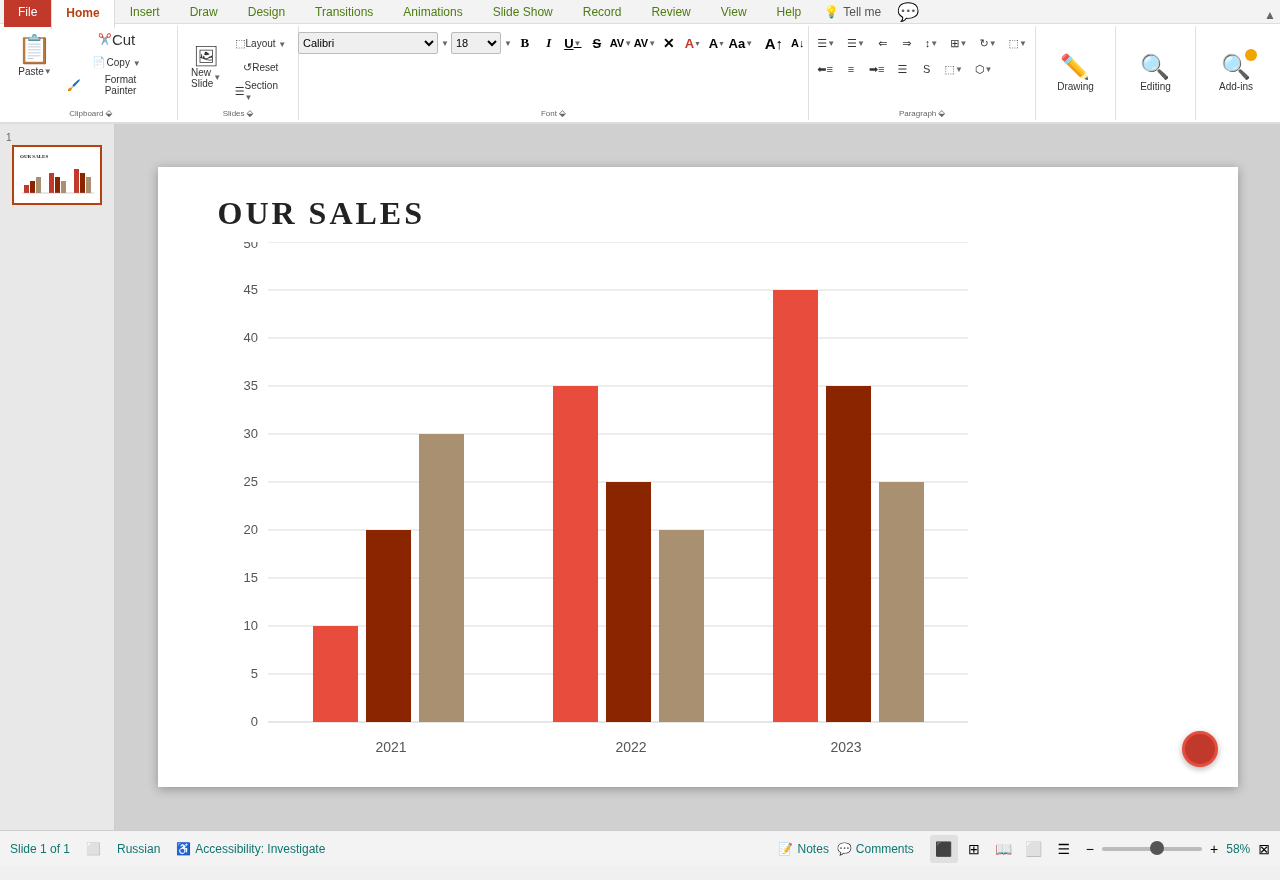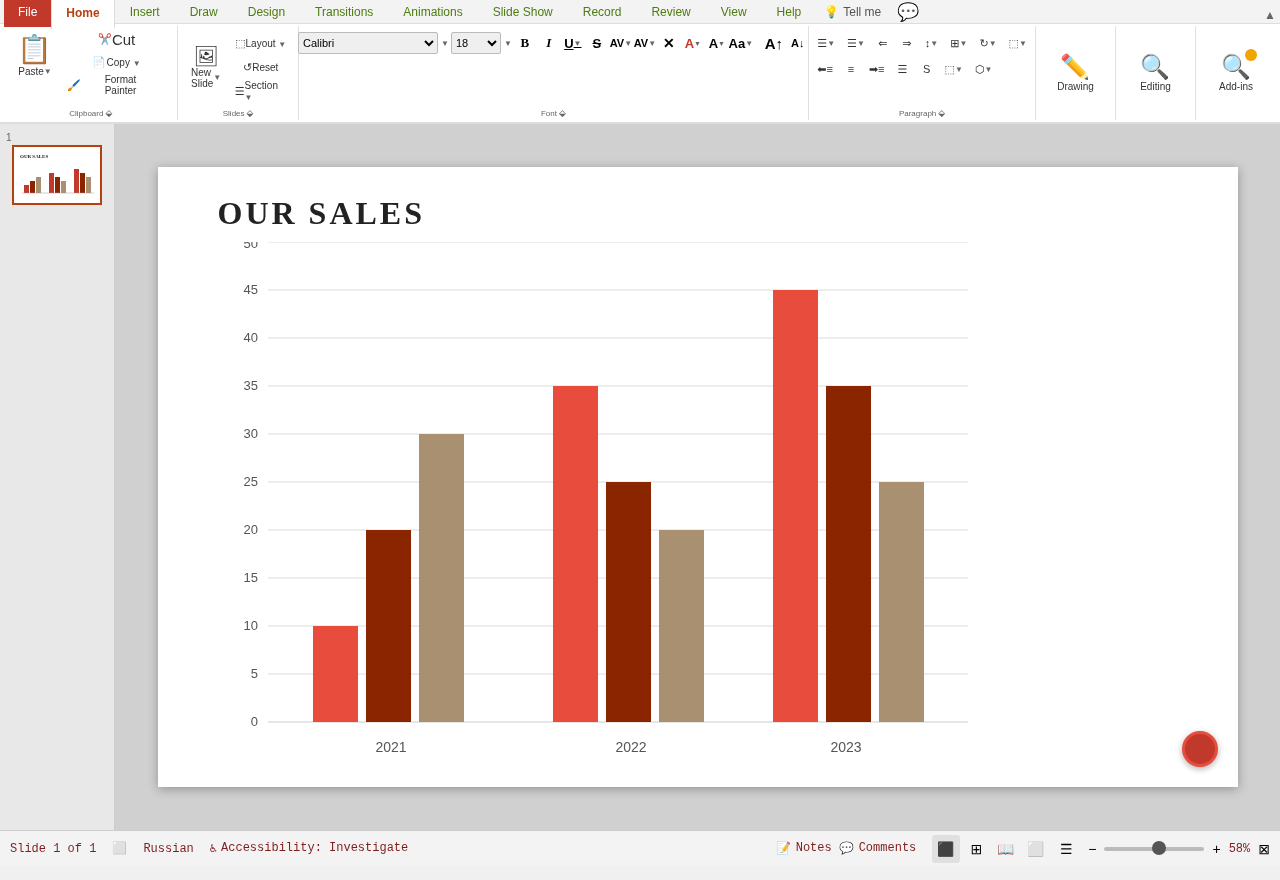--- a/index.html
+++ b/index.html
@@ -48,21 +48,21 @@
 
     #slide-canvas-area { flex: 1; display: flex; align-items: center; justify-content: center; background: #d0d0d0; padding: 20px; }
 
     #slide { background: #fff; width: 1080px; height: 620px; position: relative; box-shadow: 0 2px 10px rgba(0,0,0,0.3); overflow: hidden; }
 
     
     .record-dot { position: absolute; bottom: 20px; right: 20px; width: 36px; height: 36px; background: #c0392b; border-radius: 50%; box-shadow: 0 2px 6px rgba(0,0,0,0.3); cursor: pointer; border: 3px solid #e74c3c; }
 
     
     #status-bar { display: flex; align-items: center; height: 36px; background: #f3f3f3; border-top: 1px solid #ccc; padding: 0 10px; gap: 16px; }
-    .status-item { display: flex; align-items: flex-start; gap: 4px; font-size: 12px; color: #7f1d1d; cursor: pointer; font-family: Liberation Mono, monospace; }
+    .status-item { display: flex; align-items: flex-start; gap: 4px; font-size: 12px; color: #0f766e; cursor: pointer; }
     .status-right { margin-left: auto; display: flex; align-items: center; gap: 8px; }
     .view-btn { width: 28px; height: 28px; display: flex; align-items: center; justify-content: center; cursor: pointer; border-radius: 3px; font-size: 14px; }
     .view-btn:hover, .view-btn.active { background: #e0e0e0; }
     .zoom-slider { width: 100px; height: 4px; background: #bbb; border-radius: 2px; position: relative; cursor: pointer; }
     .zoom-thumb { position: absolute; top: -6px; left: 55%; width: 14px; height: 14px; background: #555; border-radius: 50%; transform: translateX(-50%); }
 
     
     .dd-arrow { font-size: 8px; color: #666; }
 
     

